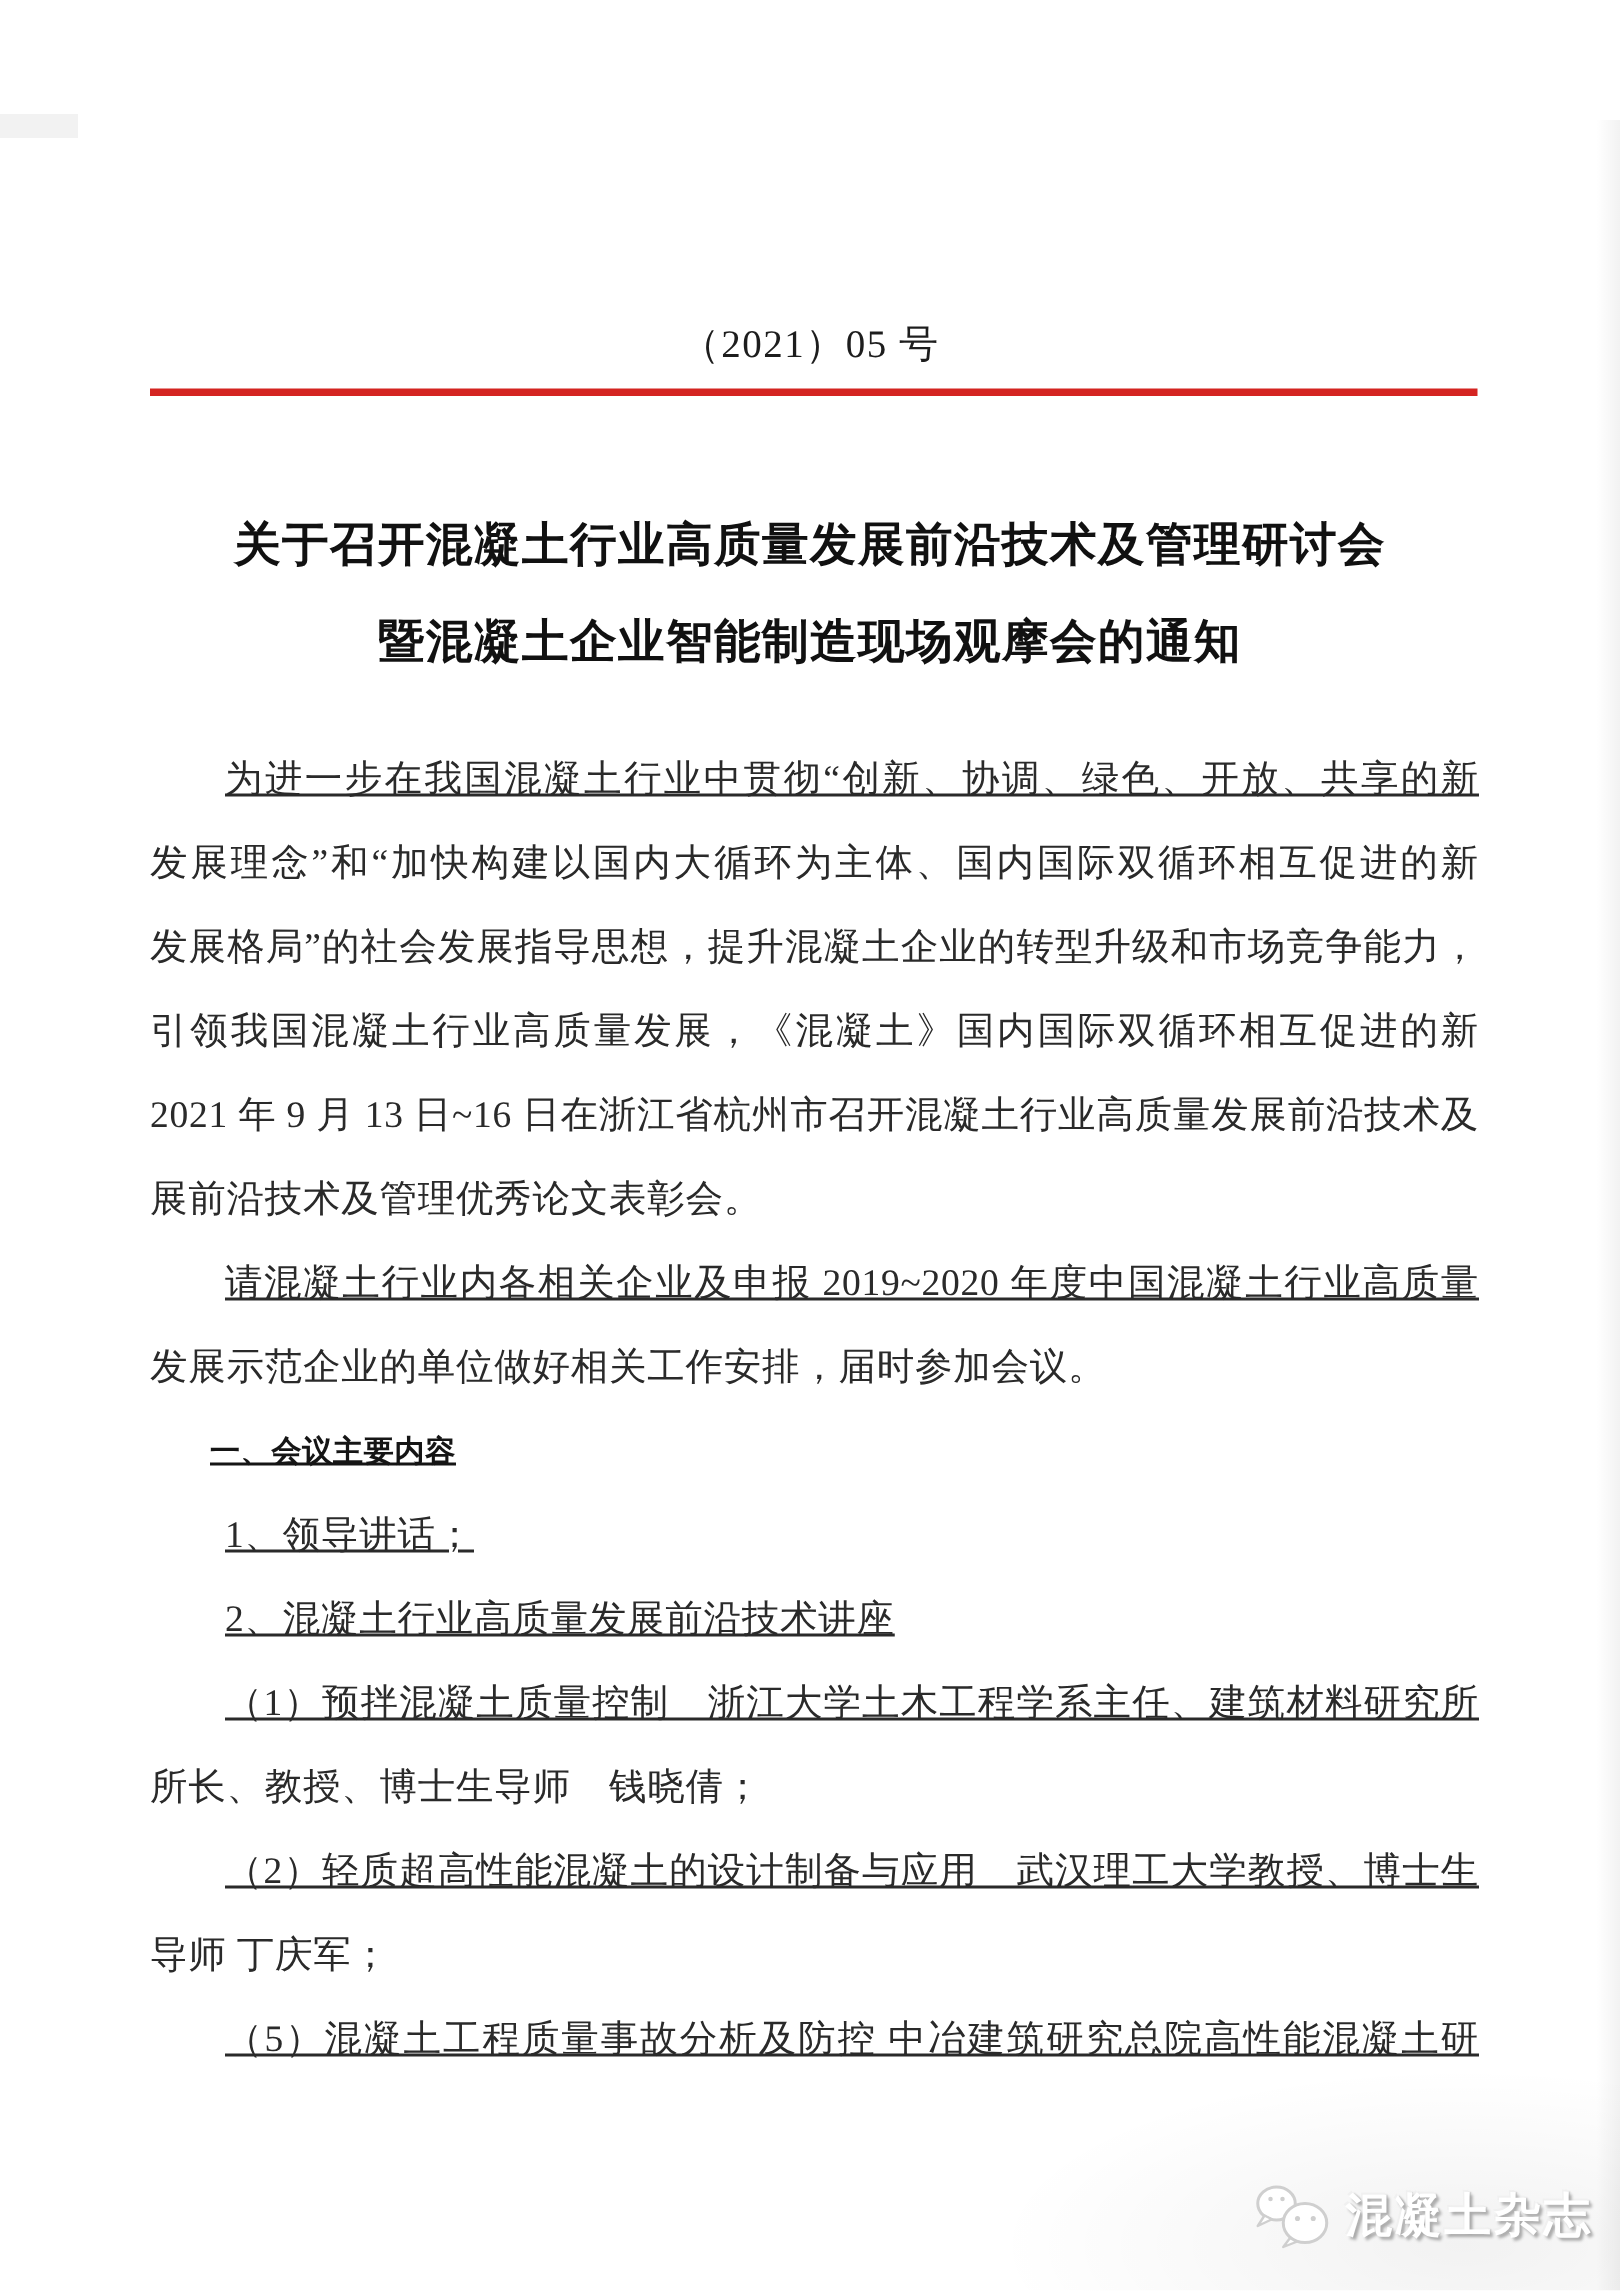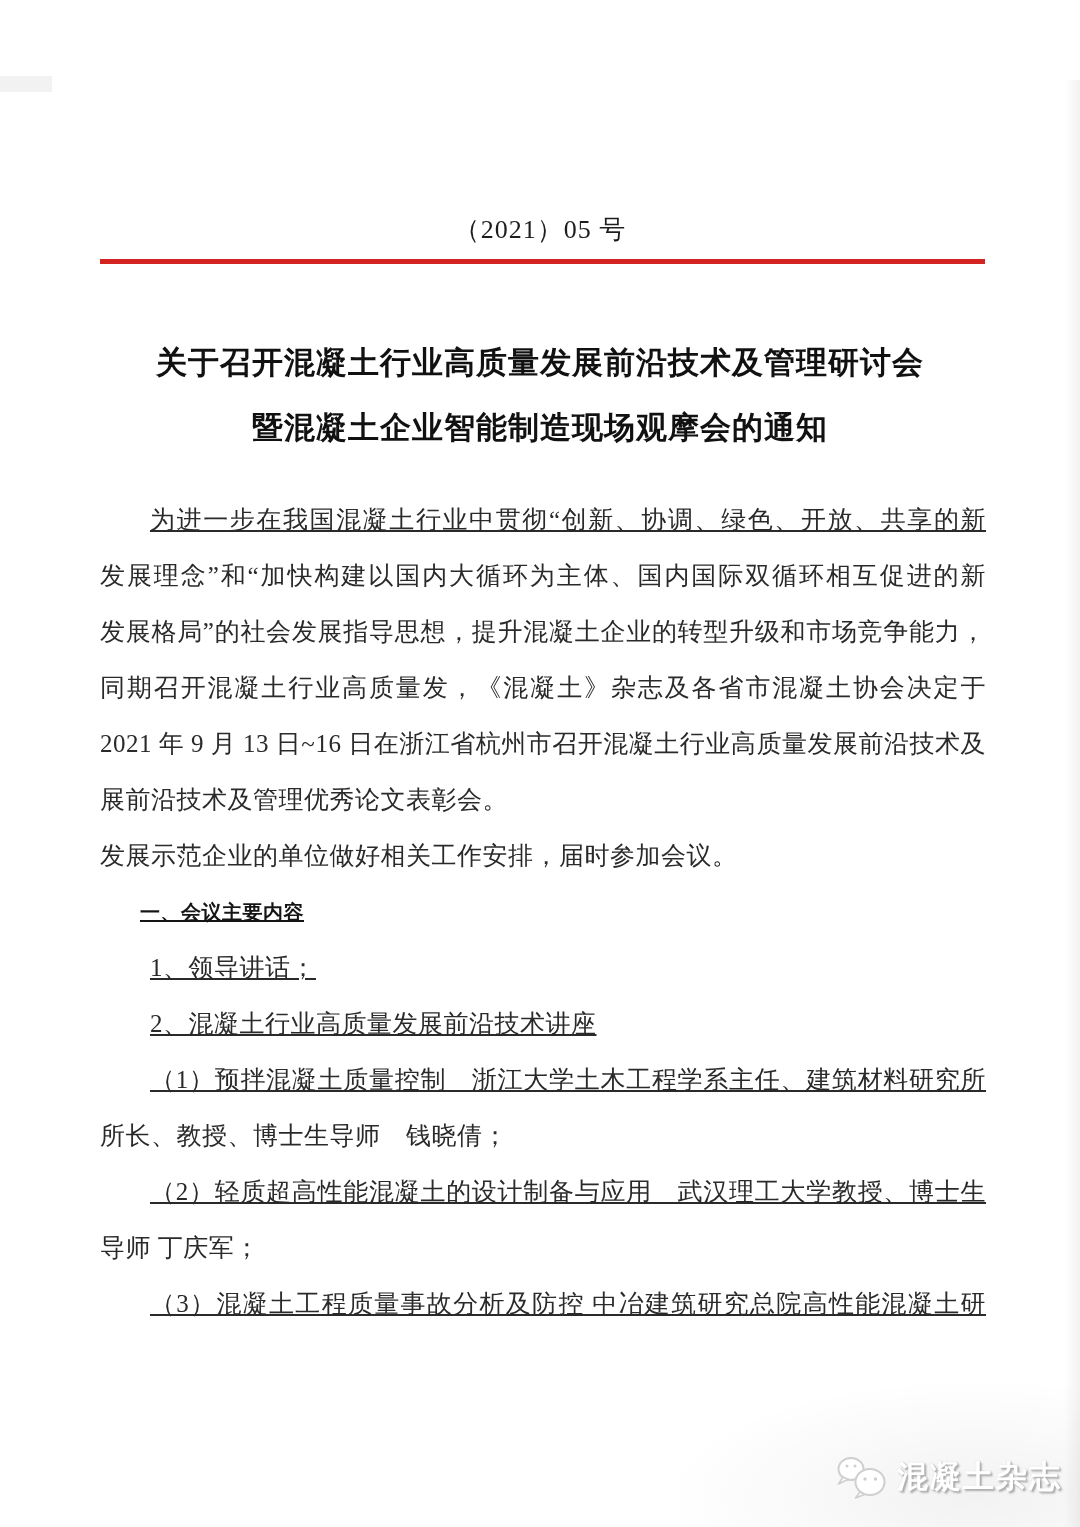--- a/index.html
+++ b/index.html
@@ -113,35 +113,36 @@
 
   <div class="notice-title">
     <div>关于召开混凝土行业高质量发展前沿技术及管理研讨会</div>
     <div>暨混凝土企业智能制造现场观摩会的通知</div>
   </div>
 
   <div class="body-text">
     <div class="line ind">为进一步在我国混凝土行业中贯彻“创新、协调、绿色、开放、共享的新</div>
     <div class="line">发展理念”和“加快构建以国内大循环为主体、国内国际双循环相互促进的新</div>
     <div class="line">发展格局”的社会发展指导思想，提升混凝土企业的转型升级和市场竞争能力，</div>
-    <div class="line">同期召开混凝土行业高质量发，《混凝土》杂志及各省市混凝土协会决定于</div>
+    <div class="line">引领我国混凝土行业高质量发展，《混凝土》国内国际双循环相互促进的新</div>
     <div class="line">2021 年 9 月 13 日~16 日在浙江省杭州市召开混凝土行业高质量发展前沿技术及</div>
     <div class="end">展前沿技术及管理优秀论文表彰会。</div>
 
+    <div class="line ind">请混凝土行业内各相关企业及申报 2019~2020 年度中国混凝土行业高质量</div>
     <div class="end">发展示范企业的单位做好相关工作安排，届时参加会议。</div>
 
     <div class="end ind hei">一、会议主要内容</div>
 
     <div class="end ind">1、领导讲话；</div>
     <div class="end ind">2、混凝土行业高质量发展前沿技术讲座</div>
     <div class="line ind">（1）预拌混凝土质量控制　浙江大学土木工程学系主任、建筑材料研究所</div>
     <div class="end">所长、教授、博士生导师　钱晓倩；</div>
     <div class="line ind">（2）轻质超高性能混凝土的设计制备与应用　武汉理工大学教授、博士生</div>
     <div class="end">导师 丁庆军；</div>
-    <div class="line ind">（3）混凝土工程质量事故分析及防控 中冶建筑研究总院高性能混凝土研</div>
+    <div class="line ind">（5）混凝土工程质量事故分析及防控 中冶建筑研究总院高性能混凝土研</div>
   </div>
 
   <div class="watermark">
     <svg class="wm-icon" width="54" height="46" viewBox="0 0 54 46" xmlns="http://www.w3.org/2000/svg">
       <ellipse cx="16" cy="15" rx="12.5" ry="11" fill="#ffffff" stroke="#cfcfcf" stroke-width="2"></ellipse>
       <path d="M8 23 L3.5 30 L13 25.5 Z" fill="#ffffff" stroke="#cfcfcf" stroke-width="1.6" stroke-linejoin="round"></path>
       <circle cx="12" cy="12" r="1.5" fill="#cfcfcf"></circle>
       <circle cx="20" cy="12" r="1.5" fill="#cfcfcf"></circle>
       <ellipse cx="35" cy="28" rx="14.5" ry="13" fill="#ffffff" stroke="#cfcfcf" stroke-width="2"></ellipse>
       <path d="M25 38 L20.5 44 L29.5 40.5 Z" fill="#ffffff" stroke="#cfcfcf" stroke-width="1.6" stroke-linejoin="round"></path>

